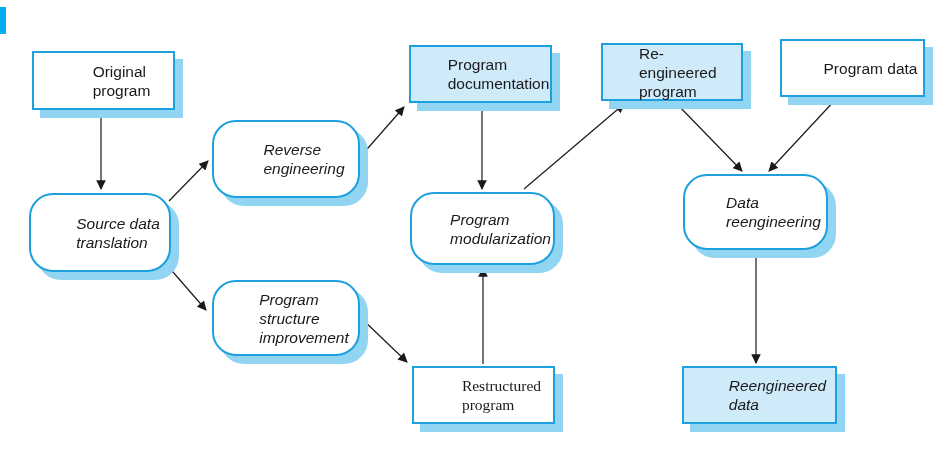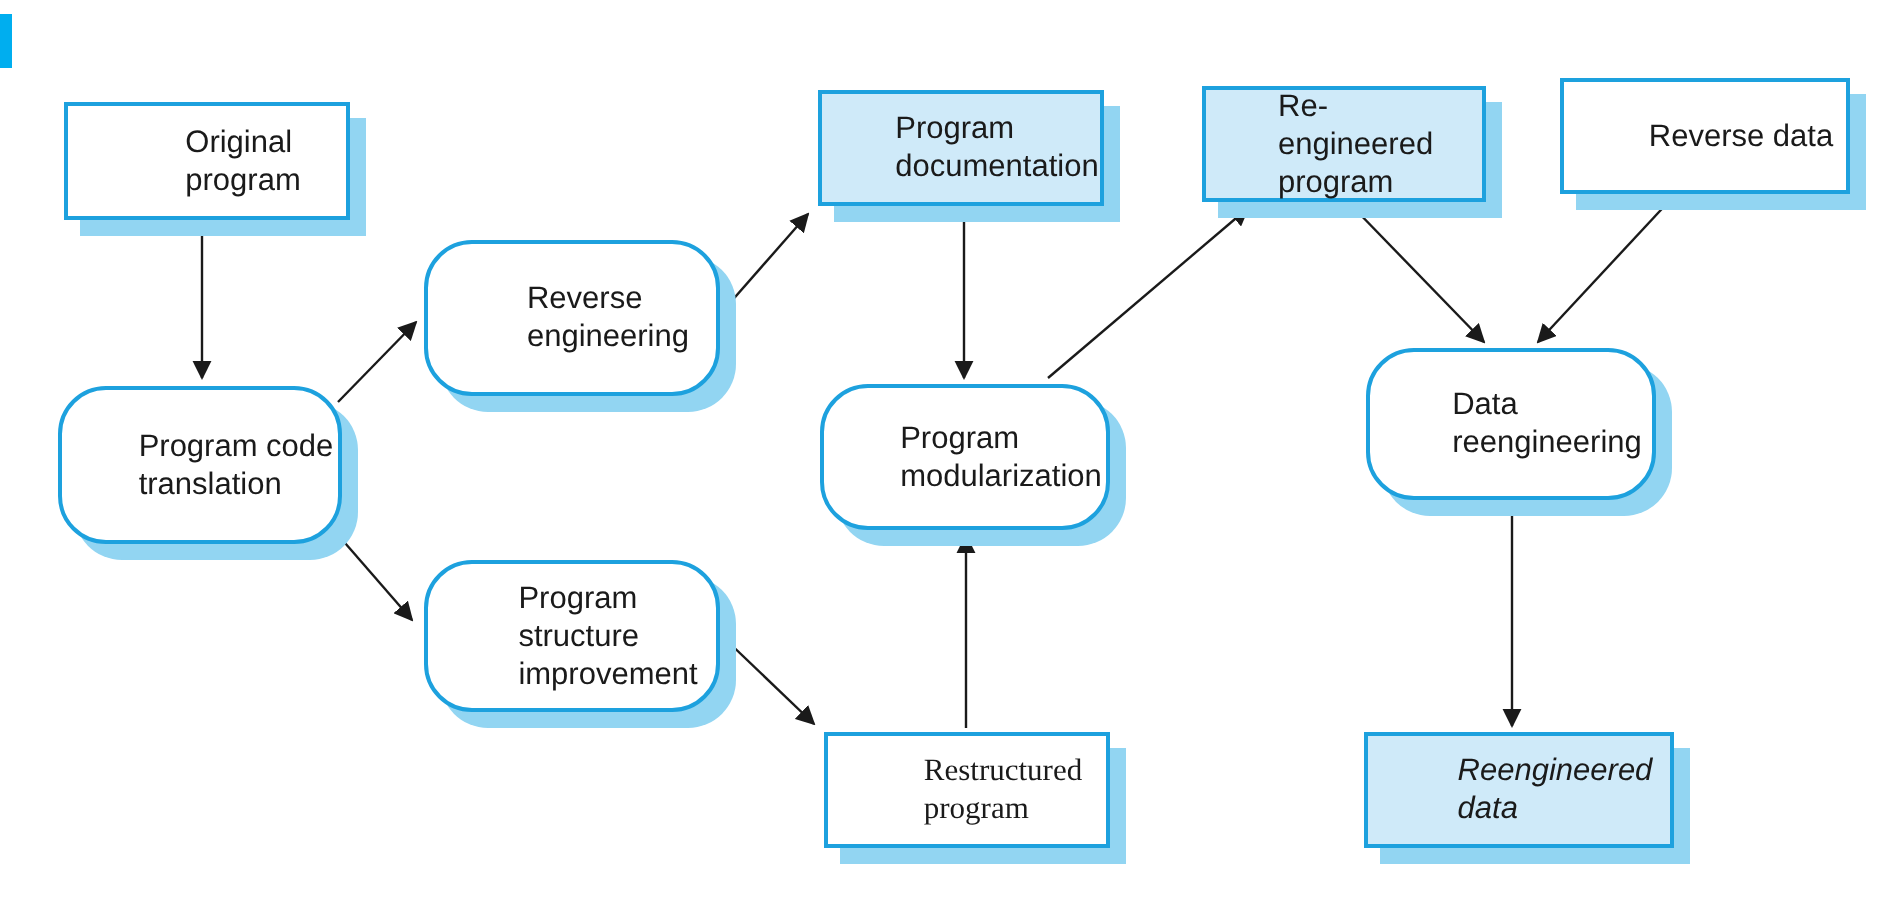--- a/index.html
+++ b/index.html
@@ -37,20 +37,21 @@
     font-size: 15.5px;
     line-height: 19px;
     background: var(--node-fill-plain, #ffffff);
     border: 2px solid var(--node-border, #1DA1DE);
     box-shadow: 8px 8px 0 var(--node-shadow, #92D5F2);
     padding-left: 36px;
   }
   .node.rounded {
     border-radius: 24px;
     border-width: 2.5px;
+    font-style: italic;
   }
   .node.highlight {
     background: var(--node-fill-highlight, #CFEAF9);
   }
   .nlabel { white-space: pre-line; }
 
   #n-original-program            { left: 32px;  top: 51px;  width: 143px; height: 59px; }
   #n-source-code-translation     { left: 29px;  top: 193px; width: 142px; height: 79px; }
   #n-reverse-engineering         { left: 212px; top: 120px; width: 148px; height: 78px; }
   #n-program-structure-improvement { left: 212px; top: 280px; width: 148px; height: 76px; }
@@ -87,21 +88,21 @@
     <line x1="836" y1="99" x2="769" y2="171" marker-end="url(#ah)"></line>
     <line x1="756" y1="251" x2="756" y2="363" marker-end="url(#ah)"></line>
   </svg>
 
   <div class="node rect plain" id="n-original-program">
     <span class="nlabel">Original
 program</span>
   </div>
 
   <div class="node rounded plain" id="n-source-code-translation">
-    <span class="nlabel">Program code
+    <span class="nlabel">Source data
 translation</span>
   </div>
 
   <div class="node rounded plain" id="n-reverse-engineering">
     <span class="nlabel">Reverse
 engineering</span>
   </div>
 
   <div class="node rounded plain" id="n-program-structure-improvement">
     <span class="nlabel">Program
@@ -123,21 +124,21 @@
     <span class="nlabel">Restructured
 program</span>
   </div>
 
   <div class="node rect highlight" id="n-re-engineered-program">
     <span class="nlabel">Re-engineered
 program</span>
   </div>
 
   <div class="node rect plain" id="n-original-data">
-    <span class="nlabel">Reverse data</span>
+    <span class="nlabel">Program data</span>
   </div>
 
   <div class="node rounded plain" id="n-data-reengineering">
     <span class="nlabel">Data
 reengineering</span>
   </div>
 
   <div class="node rect highlight" id="n-reengineered-data">
     <span class="nlabel">Reengineered
 data</span>

